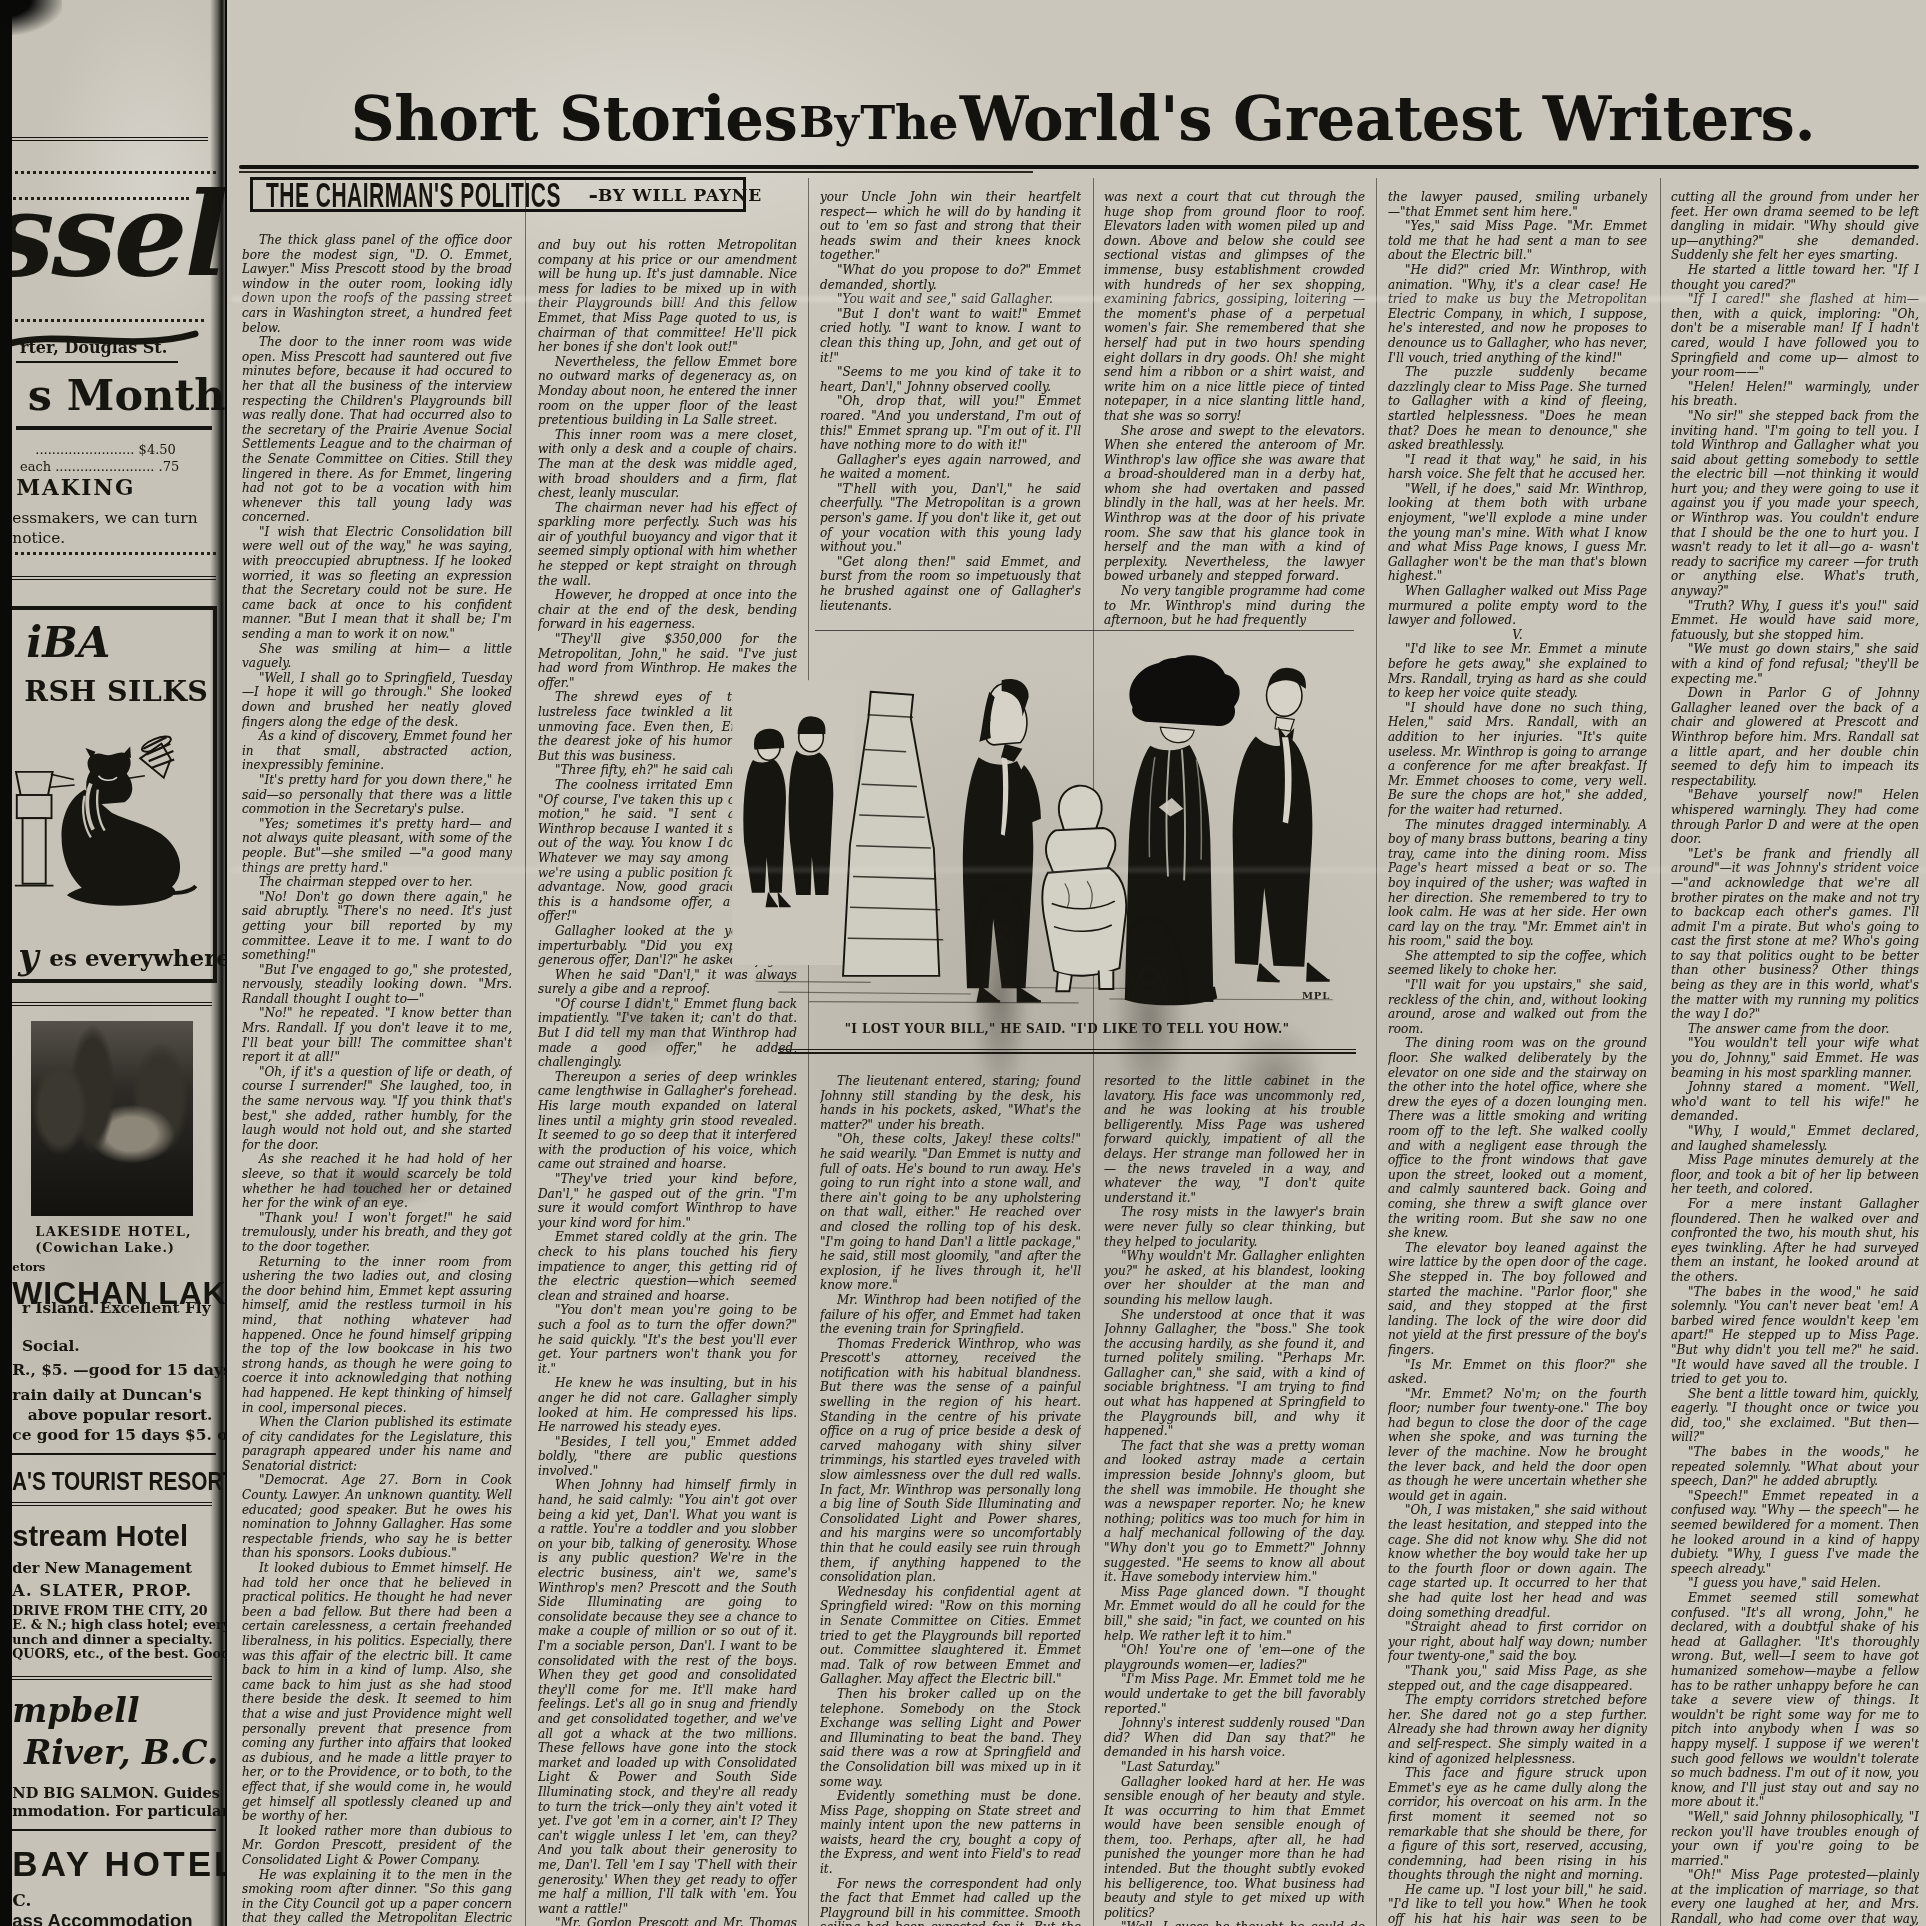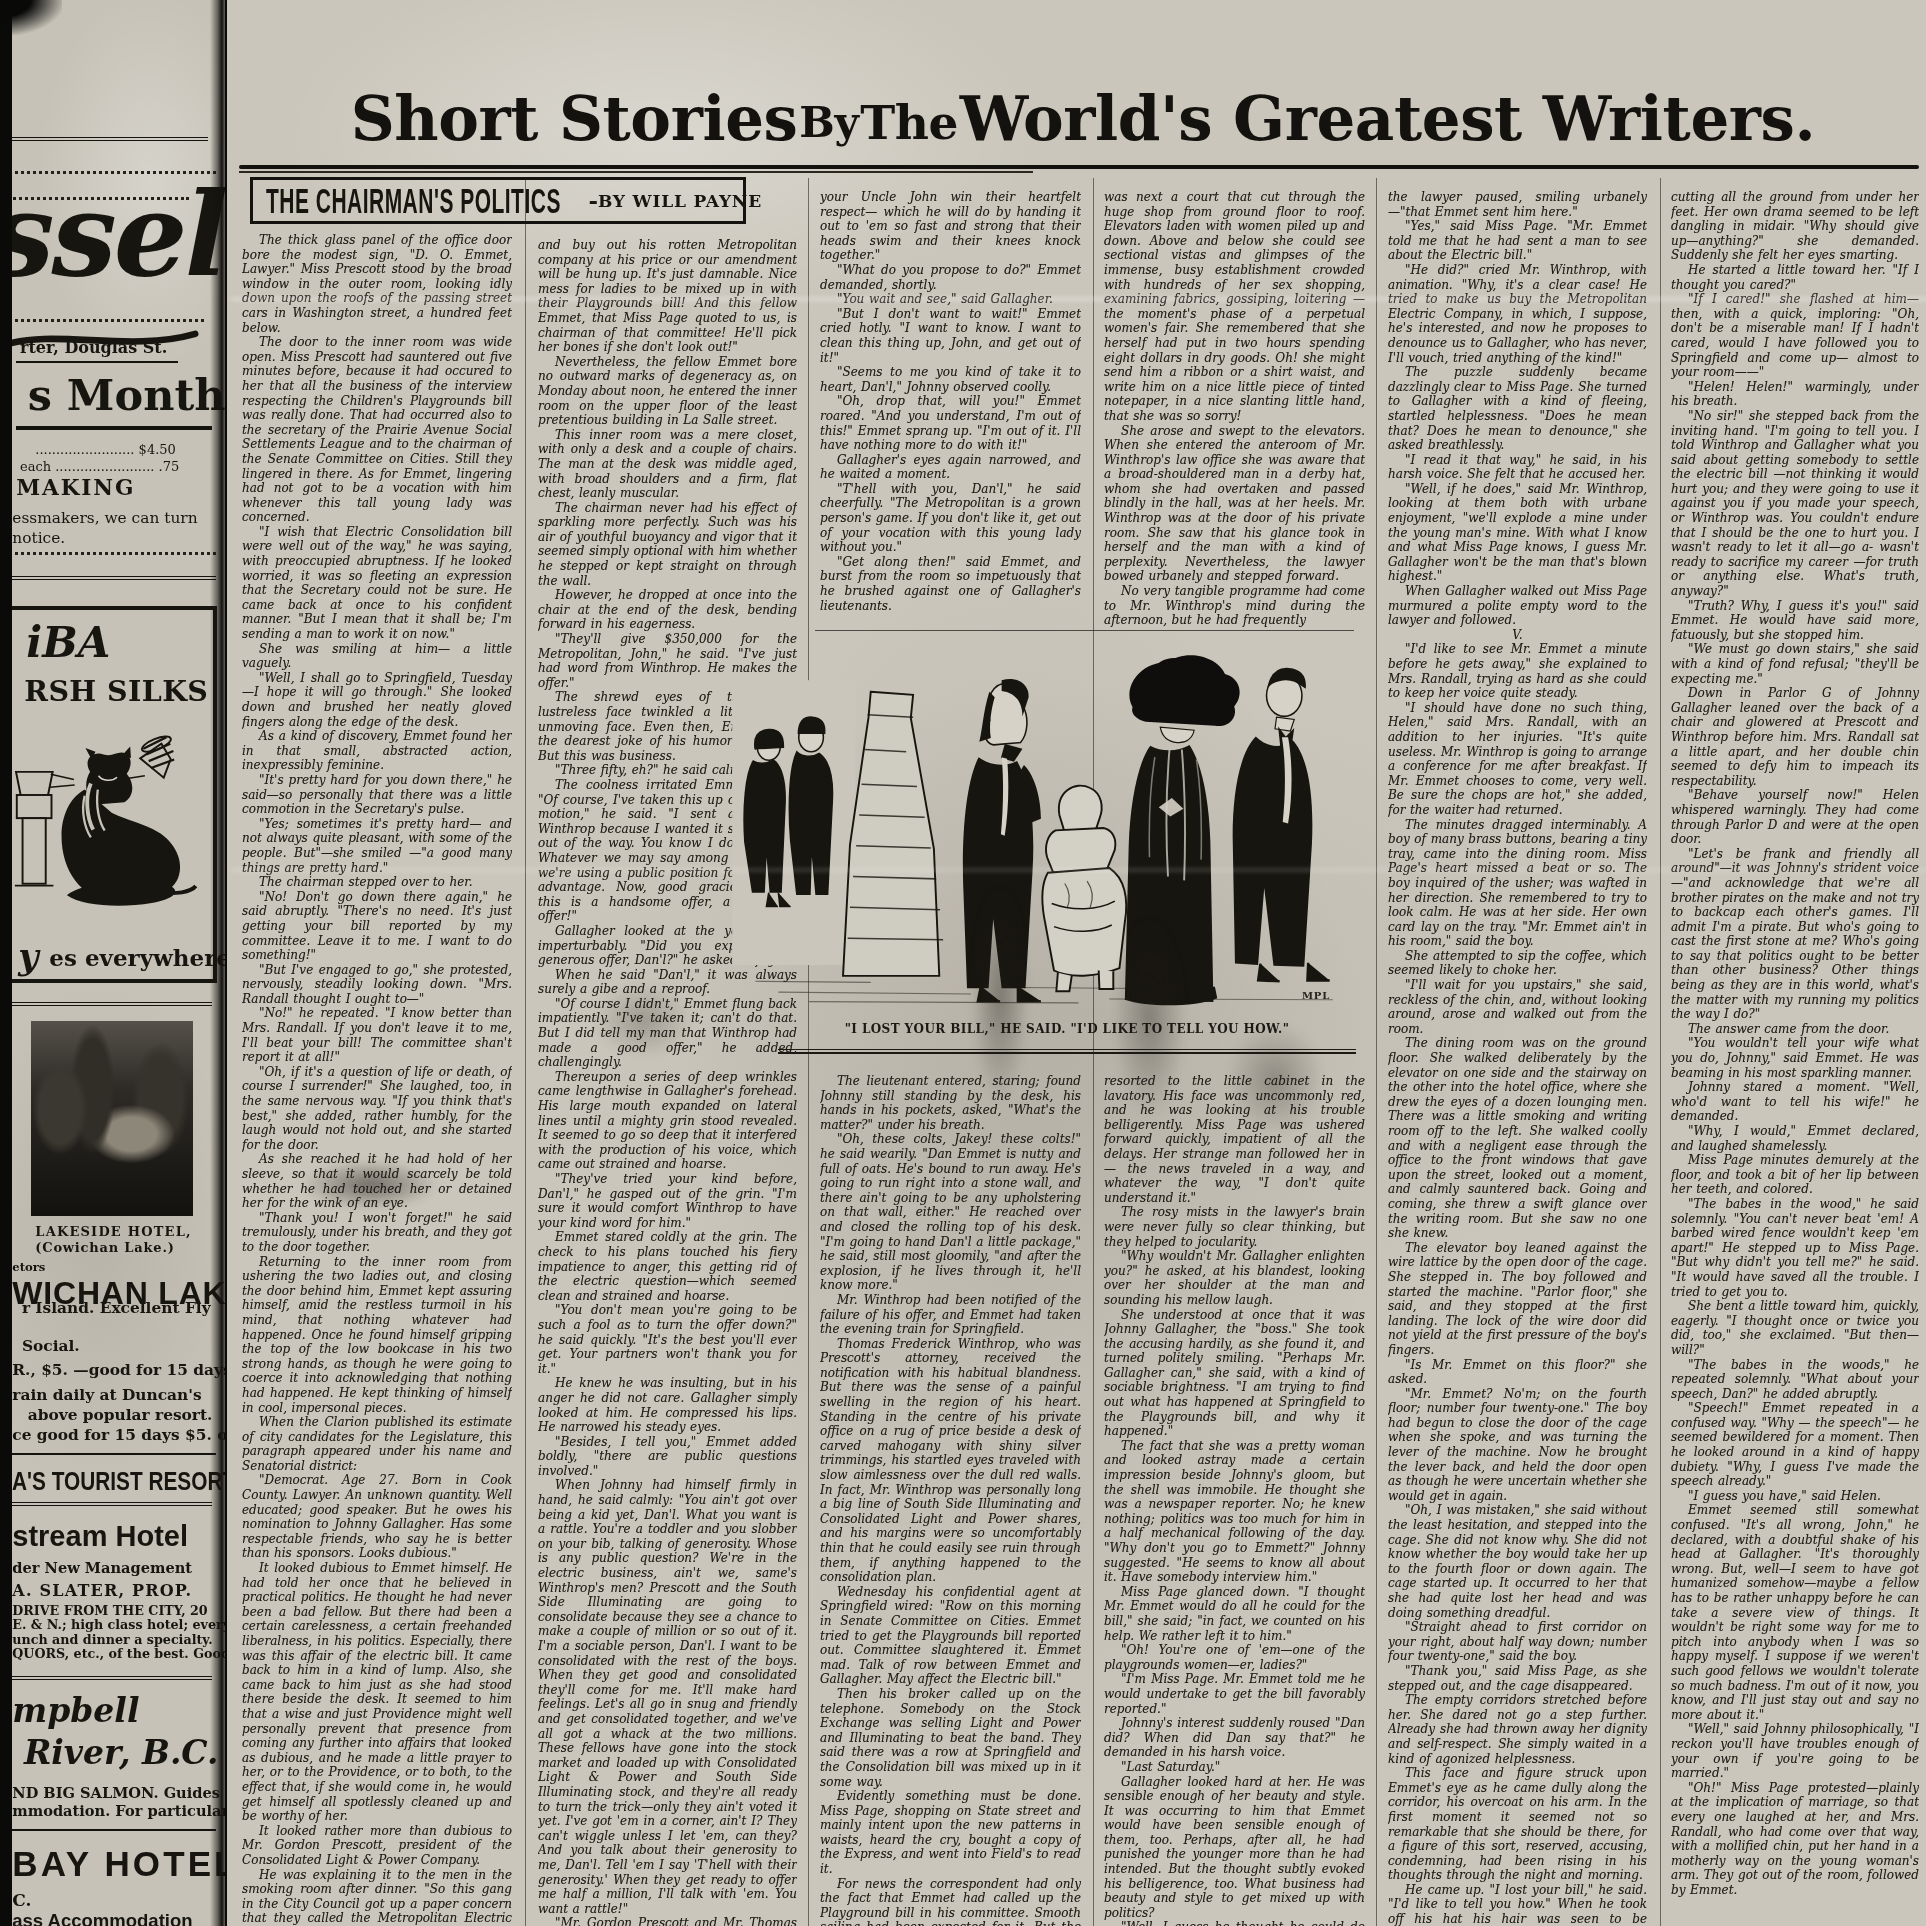--- a/index.html
+++ b/index.html
@@ -25,21 +25,21 @@
   .crease{height:3.5px;background:rgba(255,255,255,.30);filter:blur(1.9px);}
   .smudge{filter:blur(3.5px);}
   
   #masthead{left:247px;top:83px;width:1672px;text-align:center;white-space:nowrap;
             font-weight:bold;color:#14120e;letter-spacing:-0.4px;}
   #masthead .w1{font-size:61px;} #masthead .w2{font-size:42px;vertical-align:3.1px;}
   #masthead .w3{font-size:47px;vertical-align:1.5px;} #masthead .w4{font-size:61px;}
   #masthead-rule{left:239px;top:165px;width:1680px;height:4.2px;background:#14120e;border-radius:1.9px;}
   #masthead-rule2{left:239px;top:171px;width:794px;height:1.5px;background:#2a271f;}
   
-  #headline-box{left:250px;top:177px;width:496px;height:47px;border:3.5px solid #14120e;
+  #headline-box{left:250px;top:177px;width:496px;height:35px;border:3.5px solid #14120e;
             display:flex;align-items:center;justify-content:space-between;padding:0 13px;box-sizing:border-box;}
   #headline-title{font-family:"Liberation Sans",sans-serif;font-weight:bold;font-size:35px;
             letter-spacing:0.8px;transform:scaleX(.60);transform-origin:left center;white-space:nowrap;color:#17150f;}
   #headline-dash{font-weight:bold;font-size:23px;margin-left:-169px;color:#17150f;}
   #headline-byline{font-weight:bold;font-size:17px;letter-spacing:0.8px;white-space:nowrap;color:#17150f;}
   
   .col{font-size:12px;line-height:14.6px;text-align:justify;overflow:hidden;
        color:#201d18;text-shadow:0 0 0.4px rgba(30,27,22,.4);word-spacing:0.8px;font-style:italic;}
   .col p{margin:0;text-indent:17px;}
   .col p.noind{text-indent:0;}
@@ -310,20 +310,21 @@
         <p>"Truth? Why, I guess it's you!" said Emmet. He would have said more, fatuously, but she stopped him.</p>
         <p>"We must go down stairs," she said with a kind of fond refusal; "they'll be expecting me."</p>
         <p>Down in Parlor G of Johnny Gallagher leaned over the back of a chair and glowered at Prescott and Winthrop before him. Mrs. Randall sat a little apart, and her double chin seemed to defy him to impeach its respectability.</p>
         <p>"Behave yourself now!" Helen whispered warningly. They had come through Parlor D and were at the open door.</p>
         <p>"Let's be frank and friendly all around"—it was Johnny's strident voice—"and acknowledge that we're all brother pirates on the make and not try to backcap each other's games. I'll admit I'm a pirate. But who's going to cast the first stone at me? Who's going to say that politics ought to be better than other business? Other things being as they are in this world, what's the matter with my running my politics the way I do?"</p>
         <p>The answer came from the door.</p>
         <p>"You wouldn't tell your wife what you do, Johnny," said Emmet. He was beaming in his most sparkling manner.</p>
         <p>Johnny stared a moment. "Well, who'd want to tell his wife!" he demanded.</p>
         <p>"Why, I would," Emmet declared, and laughed shamelessly.</p>
         <p>Miss Page minutes demurely at the floor, and took a bit of her lip between her teeth, and colored.</p>
+        <p>For a mere instant Gallagher floundered. Then he walked over and confronted the two, his mouth shut, his eyes twinkling. After he had surveyed them an instant, he looked around at the others.</p>
         <p>"The babes in the wood," he said solemnly. "You can't never beat 'em! A barbed wired fence wouldn't keep 'em apart!" He stepped up to Miss Page. "But why didn't you tell me?" he said. "It would have saved all the trouble. I tried to get you to.</p>
         <p>She bent a little toward him, quickly, eagerly. "I thought once or twice you did, too," she exclaimed. "But then—will?"</p>
         <p>"The babes in the woods," he repeated solemnly. "What about your speech, Dan?" he added abruptly.</p>
         <p>"Speech!" Emmet repeated in a confused way. "Why — the speech"— he seemed bewildered for a moment. Then he looked around in a kind of happy dubiety. "Why, I guess I've made the speech already."</p>
         <p>"I guess you have," said Helen.</p>
         <p>Emmet seemed still somewhat confused. "It's all wrong, John," he declared, with a doubtful shake of his head at Gallagher. "It's thoroughly wrong. But, well—I seem to have got humanized somehow—maybe a fellow has to be rather unhappy before he can take a severe view of things. It wouldn't be right some way for me to pitch into anybody when I was so happy myself. I suppose if we weren't such good fellows we wouldn't tolerate so much badness. I'm out of it now, you know, and I'll just stay out and say no more about it."</p>
         <p>"Well," said Johnny philosophically, "I reckon you'll have troubles enough of your own if you're going to be married."</p>
         <p>"Oh!" Miss Page protested—plainly at the implication of marriage, so that every one laughed at her, and Mrs. Randall, who had come over that way, with a mollified chin, put her hand in a motherly way on the young woman's arm. They got out of the room, followed by Emmet.</p>
       </div>
 

